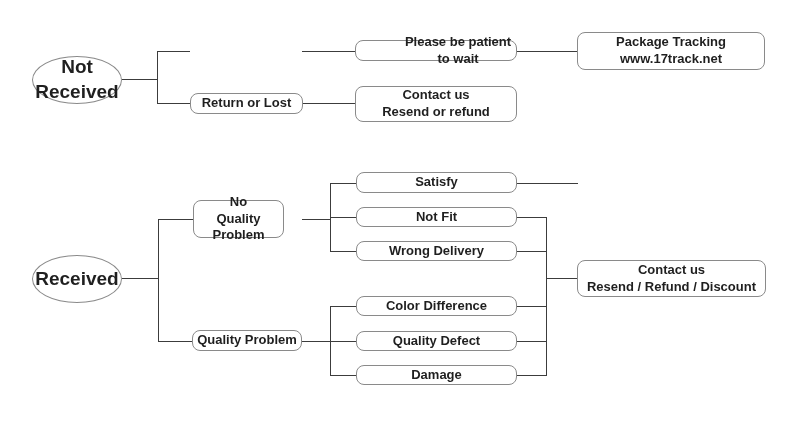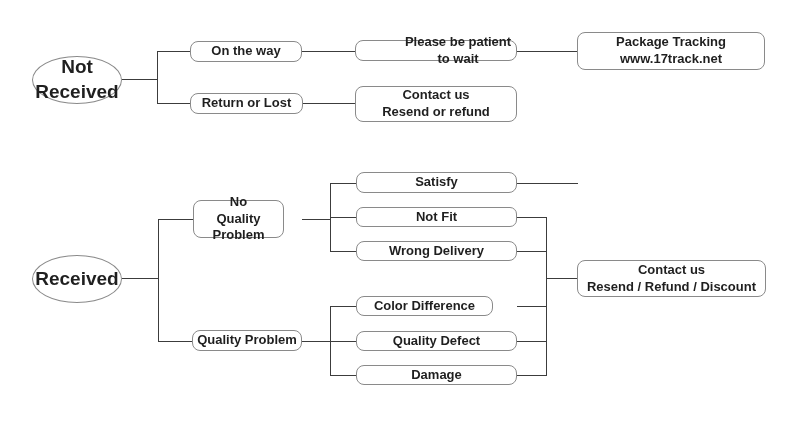--- a/index.html
+++ b/index.html
@@ -35,21 +35,20 @@
 <div class="stage">
 
   <div class="node ellipse" style="left:32px; top:56px; width:90px; height:48px;">Not
 Received</div>
 
   <div class="line h" style="left:122px; top:79px; width:35px;"></div>
   <div class="line v" style="left:157px; top:51px; height:53px;"></div>
   <div class="line h" style="left:157px; top:51px; width:33px;"></div>
   <div class="line h" style="left:157px; top:103px; width:33px;"></div>
 
-  <div class="node" style="left:190px; top:41px; width:112px; height:21px;">On the way</div>
 
   <div class="line h" style="left:302px; top:51px; width:53px;"></div>
 
   <div class="node" style="left:355px; top:40px; width:162px; height:21px;padding-left:44px;">Please be patient to wait</div>
 
   <div class="line h" style="left:517px; top:51px; width:60px;"></div>
 
   <div class="node" style="left:577px; top:32px; width:188px; height:38px;">Package Tracking
 www.17track.net</div>
 
@@ -70,32 +69,32 @@
   <div class="node" style="left:193px; top:200px; width:91px; height:38px;">No
 Quality Problem</div>
 
   <div class="line h" style="left:302px; top:219px; width:28px;"></div>
   <div class="line v" style="left:330px; top:183px; height:69px;"></div>
   <div class="line h" style="left:330px; top:183px; width:26px;"></div>
   <div class="line h" style="left:330px; top:217px; width:26px;"></div>
   <div class="line h" style="left:330px; top:251px; width:26px;"></div>
 
   <div class="node" style="left:356px; top:172px; width:161px; height:21px;">Satisfy</div>
-  <div class="node" style="left:356px; top:207px; width:161px; height:20px;border-radius:7px;">Not Fit</div>
+  <div class="node" style="left:356px; top:207px; width:161px; height:20px;">Not Fit</div>
   <div class="node" style="left:356px; top:241px; width:161px; height:20px;">Wrong Delivery</div>
 
   <div class="line h" style="left:302px; top:341px; width:28px;"></div>
   <div class="line v" style="left:330px; top:306px; height:70px;"></div>
   <div class="line h" style="left:330px; top:306px; width:26px;"></div>
   <div class="line h" style="left:330px; top:341px; width:26px;"></div>
   <div class="line h" style="left:330px; top:375px; width:26px;"></div>
 
   <div class="node" style="left:192px; top:330px; width:110px; height:21px;">Quality Problem</div>
 
-  <div class="node" style="left:356px; top:296px; width:137px; height:20px;">Color Difference</div>
+  <div class="node" style="left:356px; top:296px; width:161px; height:20px;">Color Difference</div>
   <div class="node" style="left:356px; top:331px; width:161px; height:20px;">Quality Defect</div>
   <div class="node" style="left:356px; top:365px; width:161px; height:20px;">Damage</div>
 
   <div class="line h" style="left:517px; top:183px; width:61px;"></div>
   <div class="line h" style="left:517px; top:217px; width:29px;"></div>
   <div class="line h" style="left:517px; top:251px; width:29px;"></div>
   <div class="line h" style="left:517px; top:306px; width:29px;"></div>
   <div class="line h" style="left:517px; top:341px; width:29px;"></div>
   <div class="line h" style="left:517px; top:375px; width:29px;"></div>
   <div class="line v" style="left:546px; top:217px; height:159px;"></div>

